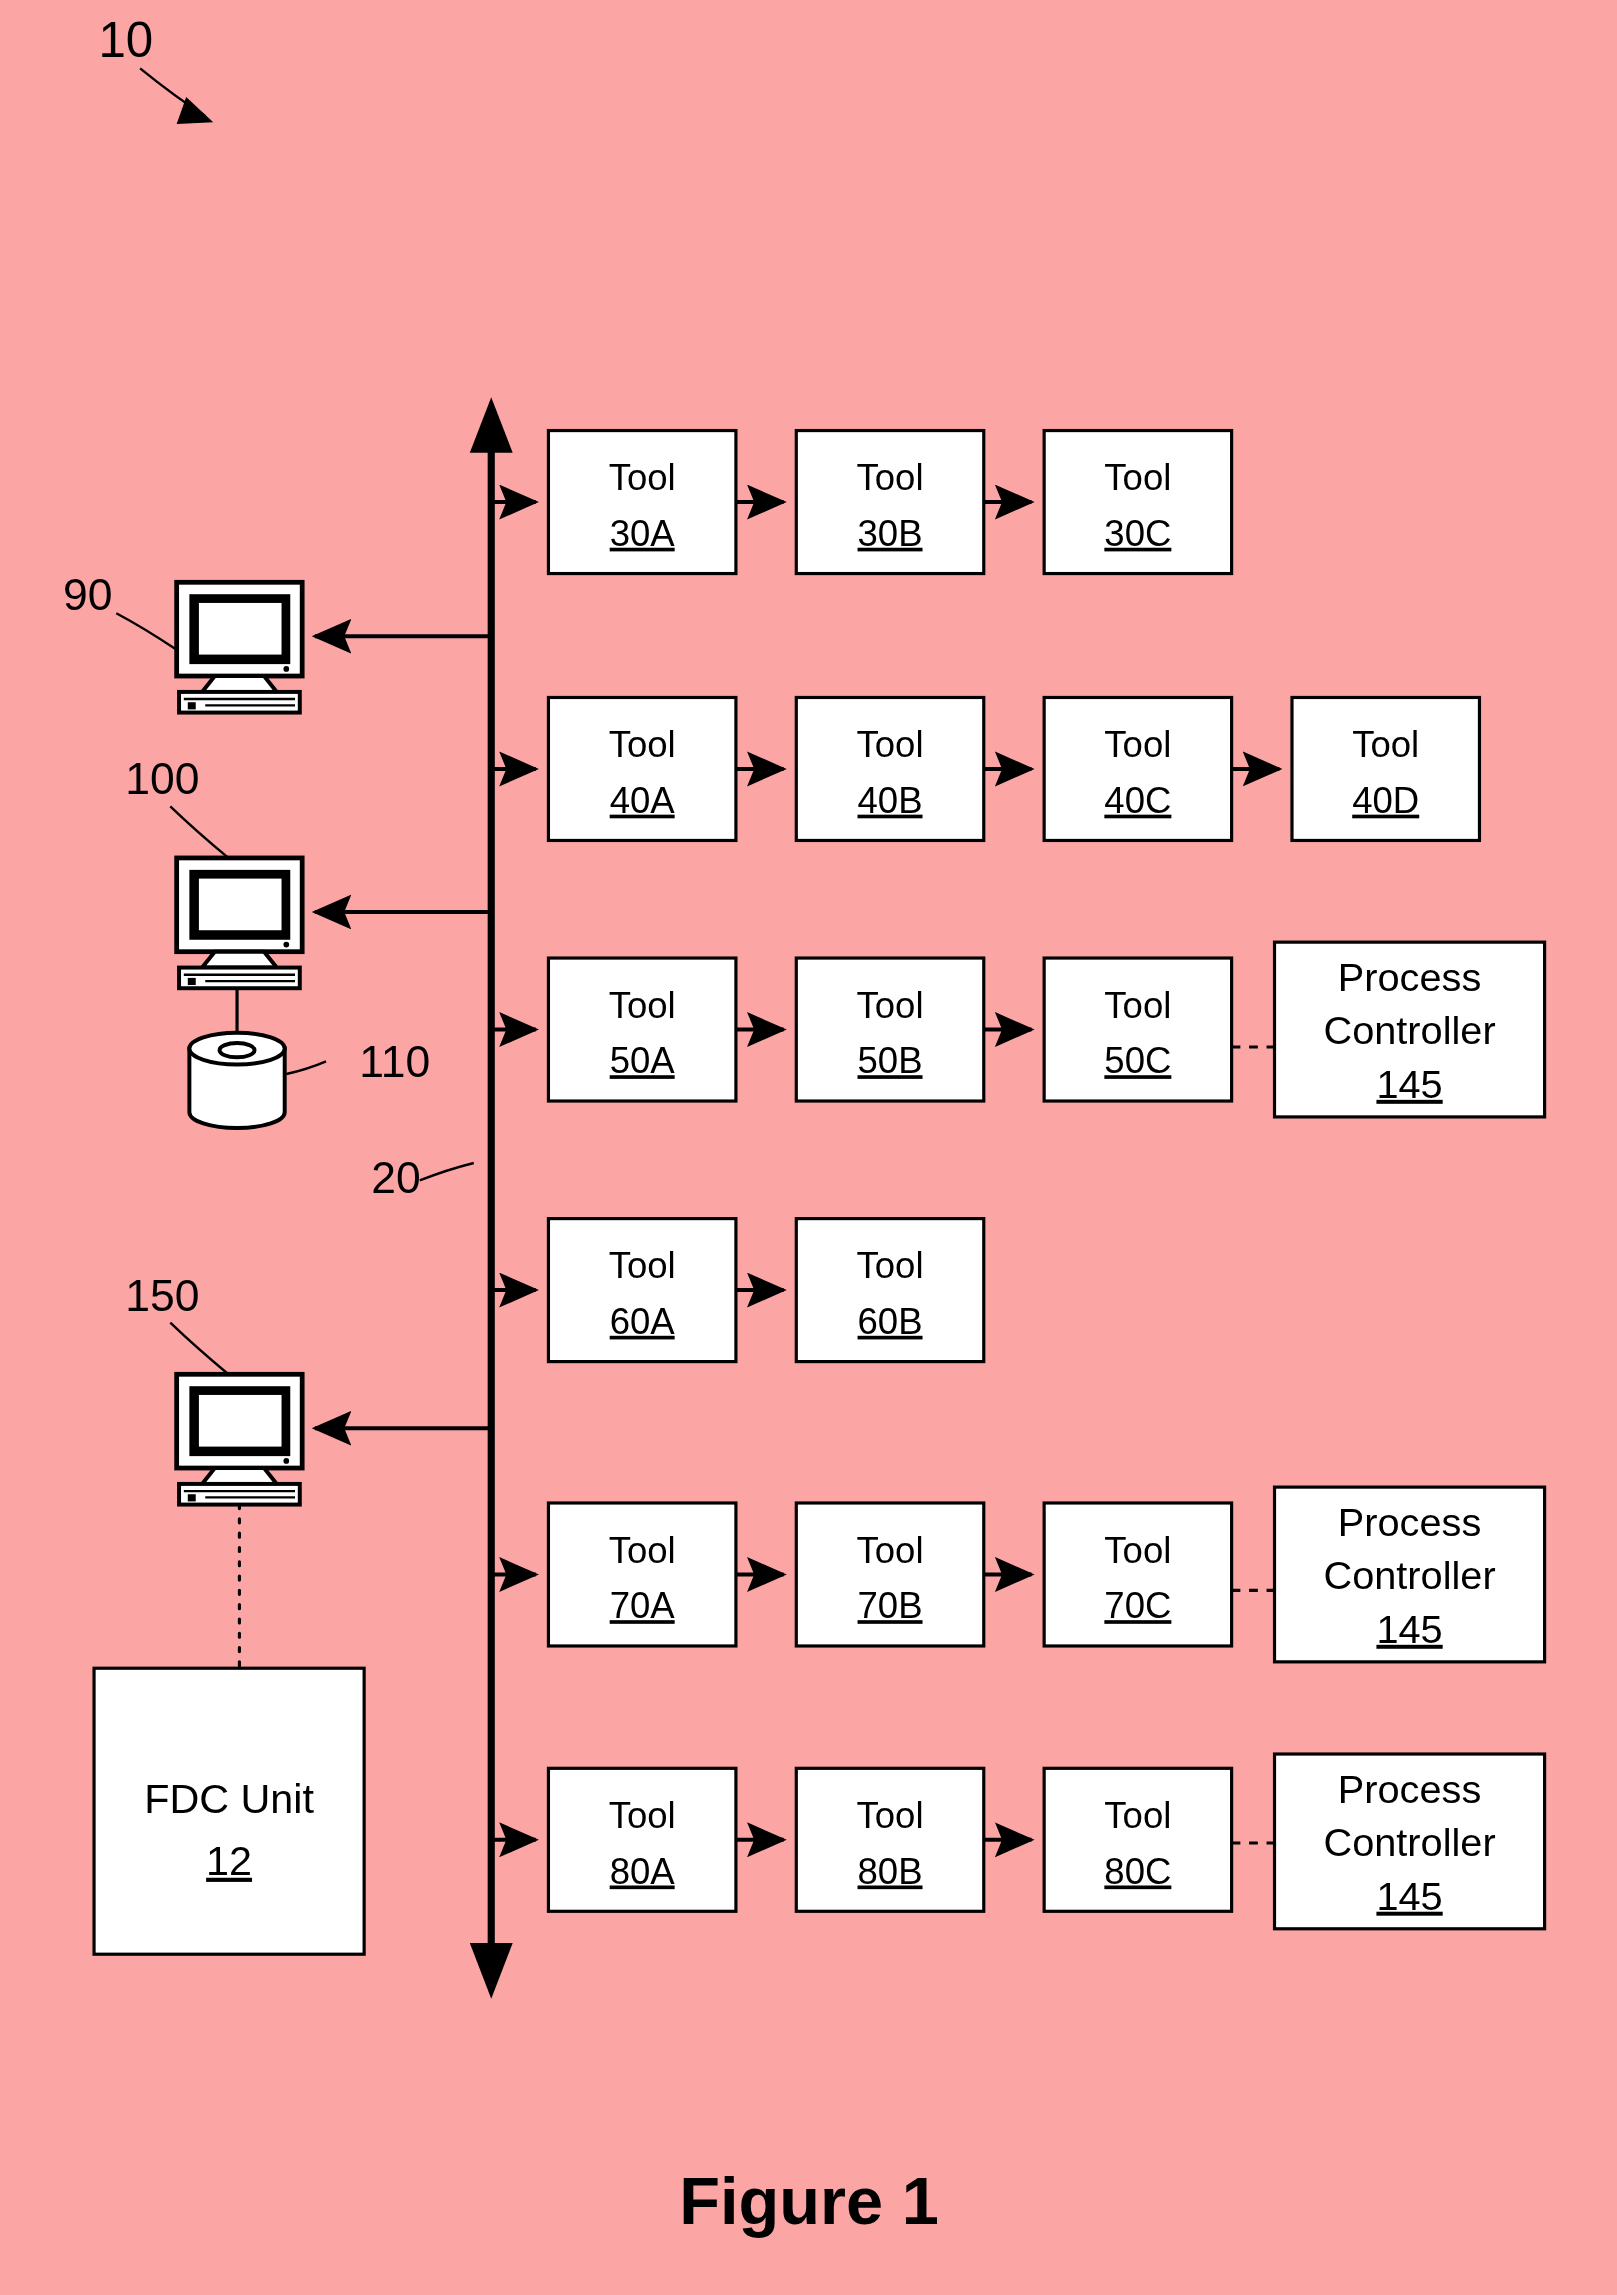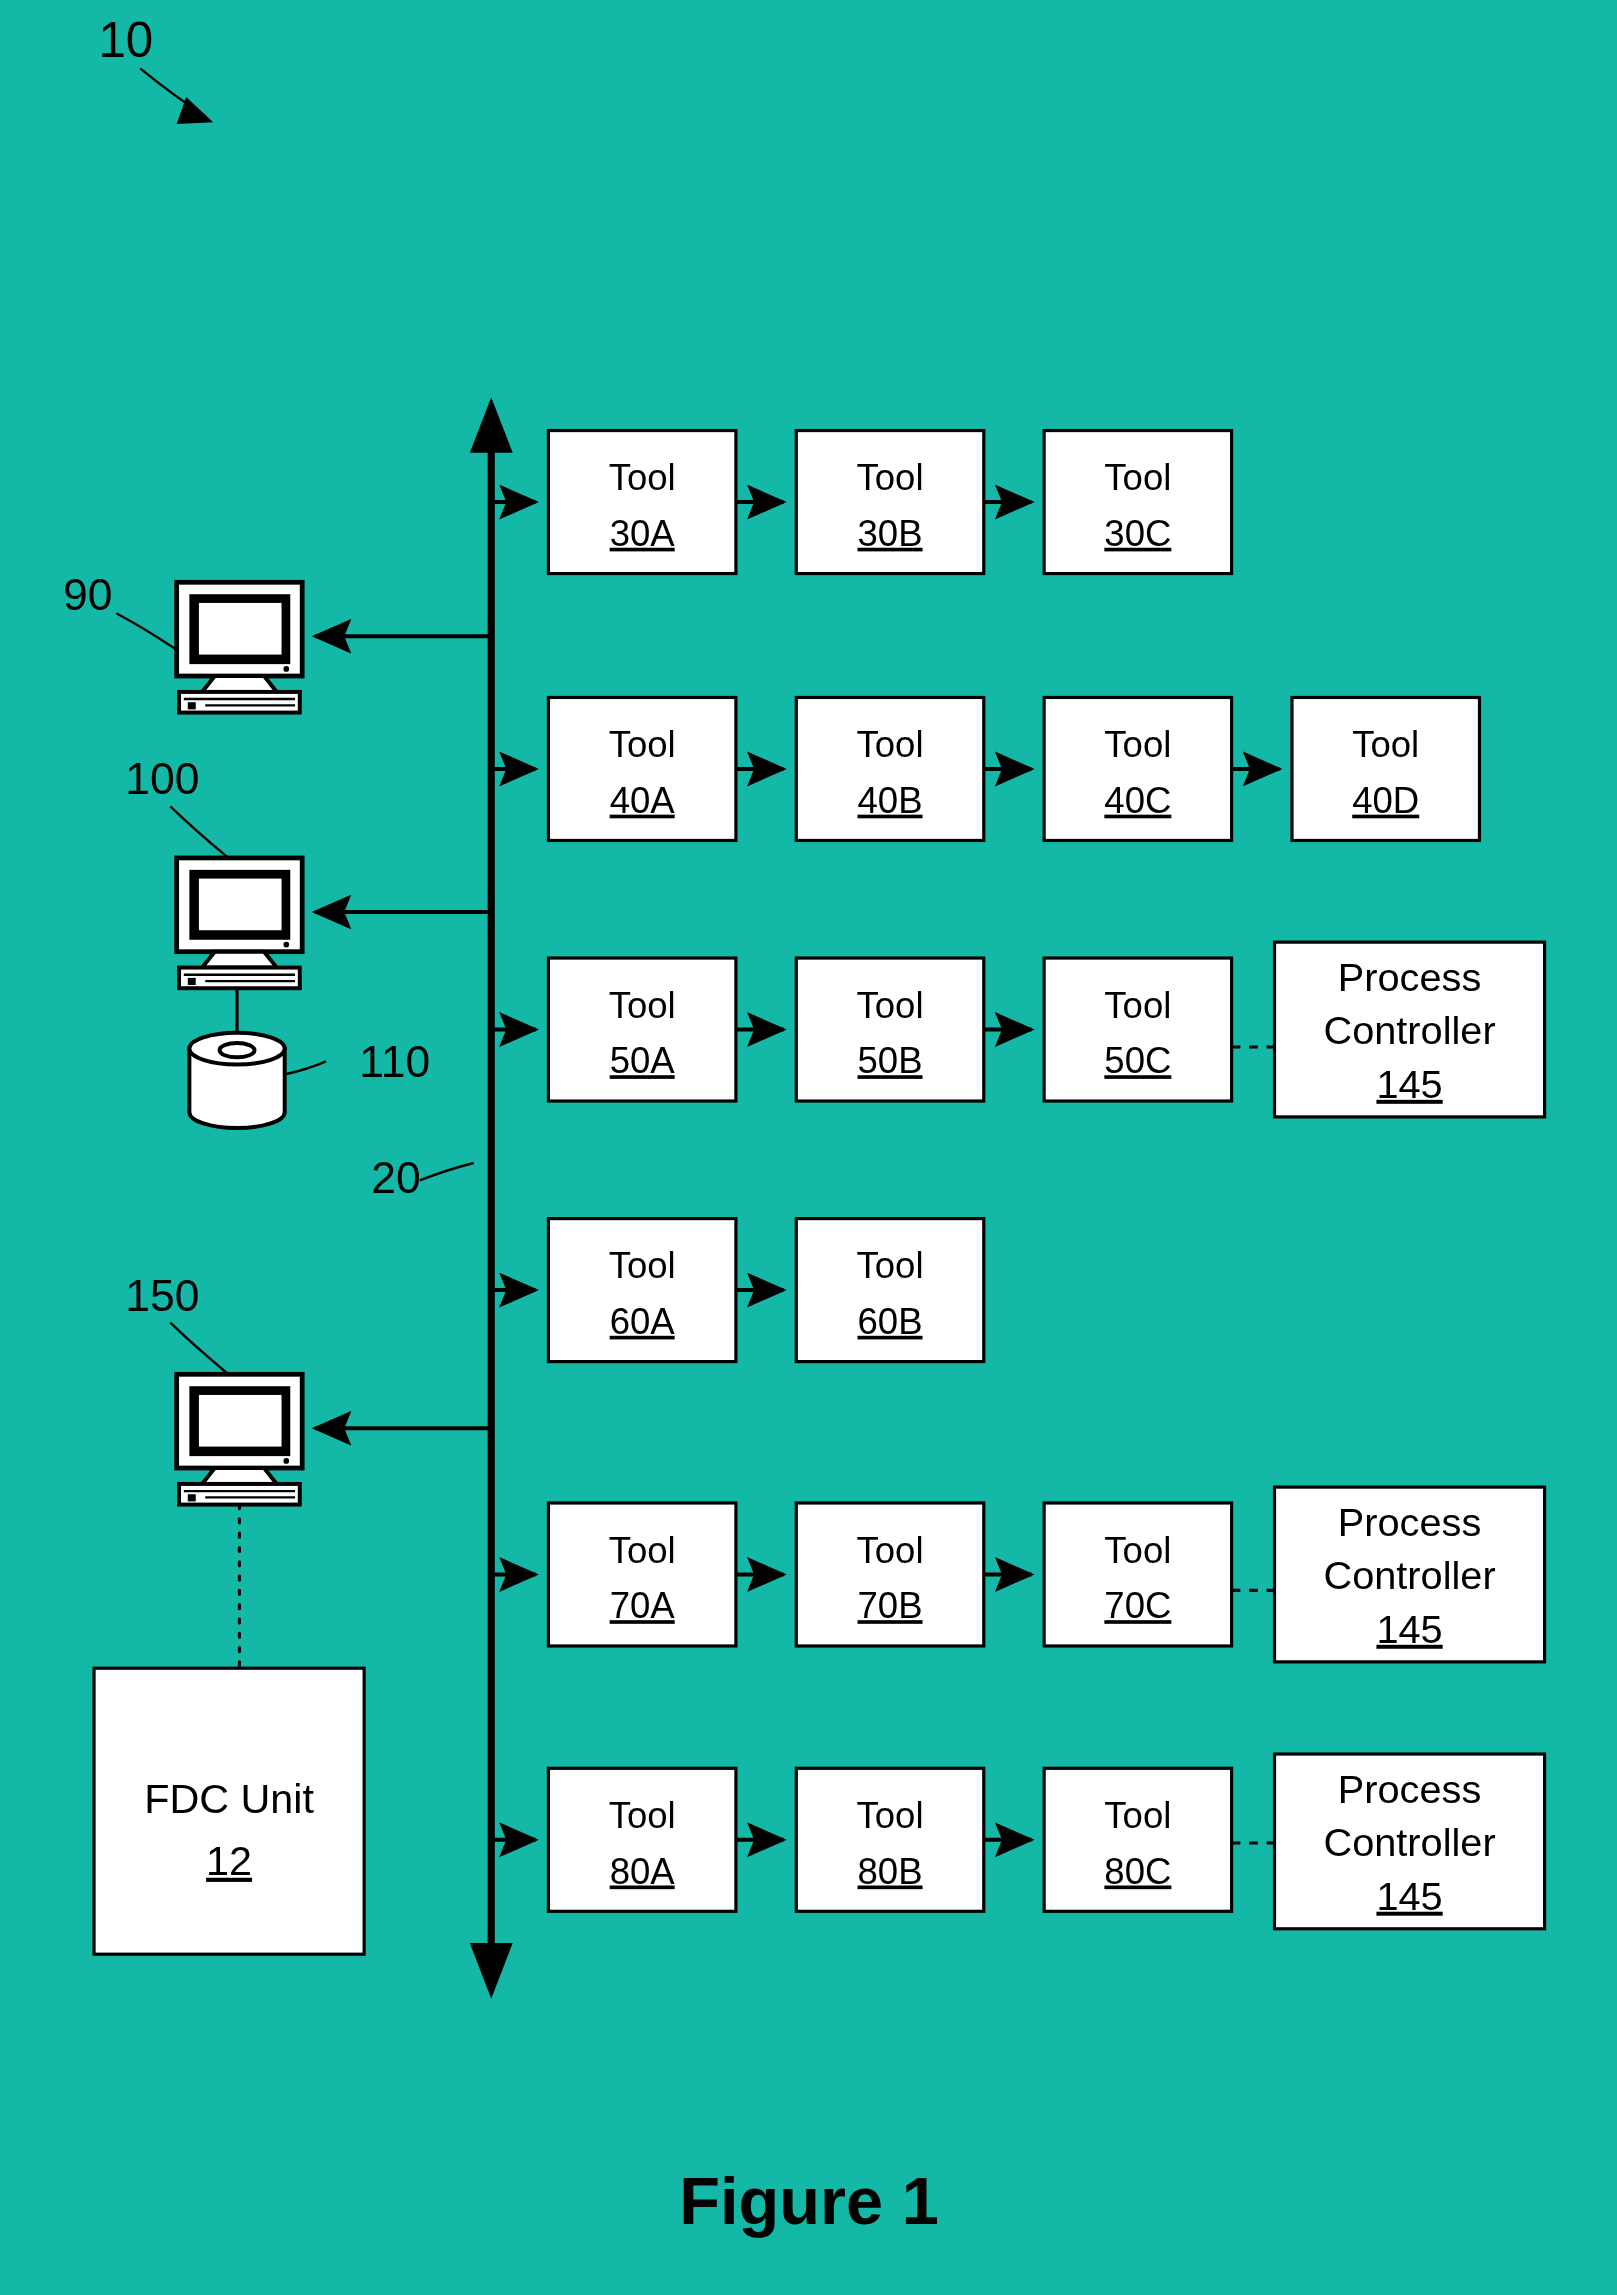--- a/index.html
+++ b/index.html
@@ -1,17 +1,17 @@
 <!DOCTYPE html>
 <html style="font-size:12.7px"><head>
 <meta charset="utf-8">
 <style>
   html,body{margin:0;padding:0;background:#ffffff;}
   body{width:1618px;height:2295px;font-family:"Liberation Sans",sans-serif;}
-  #stage{position:relative;width:1618px;height:2295px;overflow:hidden;background:#14b8a6;}
+  #stage{position:relative;width:1618px;height:2295px;overflow:hidden;background:#fca5a5;}
   svg#fig{position:absolute;left:0;top:0;width:1618px;height:2295px;display:block;}
   .bx{fill:#ffffff;stroke:#000000;stroke-width:4;}
   .ln{stroke:#000000;stroke-width:5;fill:none;}
   .thin{stroke:#000000;stroke-width:3;fill:none;}
   .dash{stroke:#000000;stroke-width:4;fill:none;stroke-dasharray:11 11;}
   .dot{stroke:#000000;stroke-width:4;fill:none;stroke-dasharray:5 13;stroke-linecap:round;}
   .bus{stroke:#000000;stroke-width:9;fill:none;}
   .fillblk{fill:#000000;}
   .t{font-family:"Liberation Sans",sans-serif;fill:#000000;font-size:46px;text-anchor:middle;}
   .tool-t{font-size:46px;}

